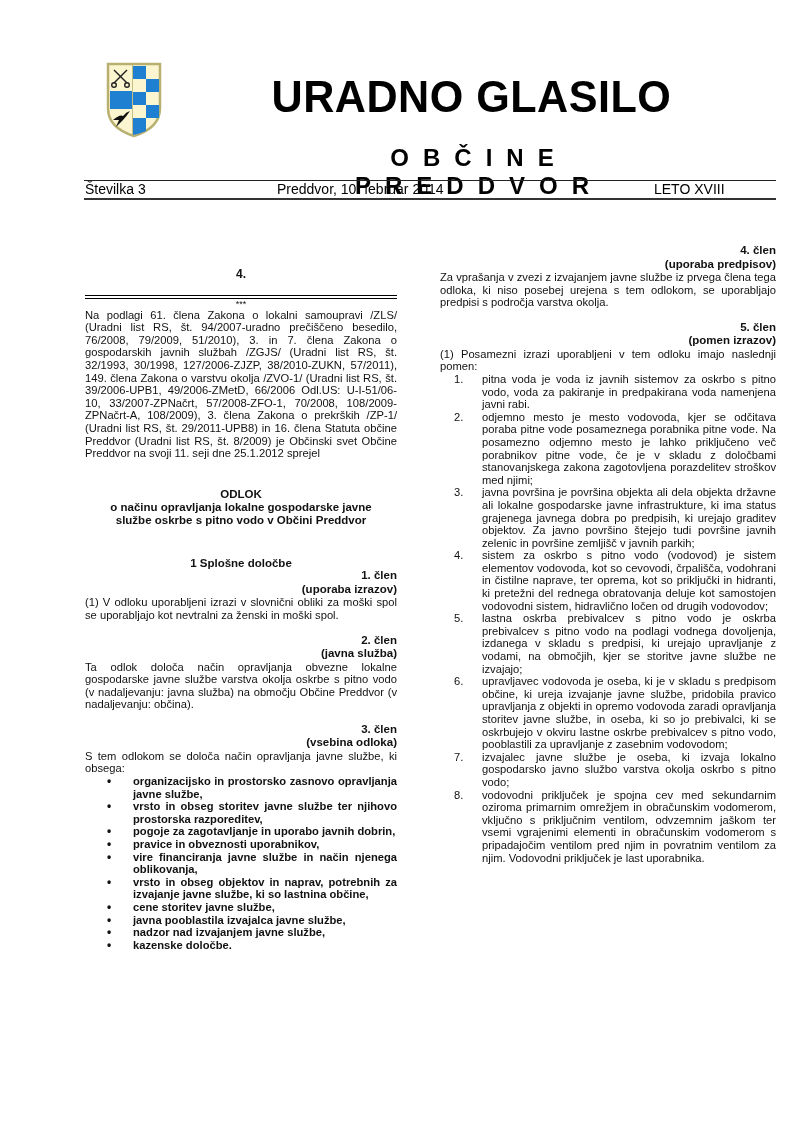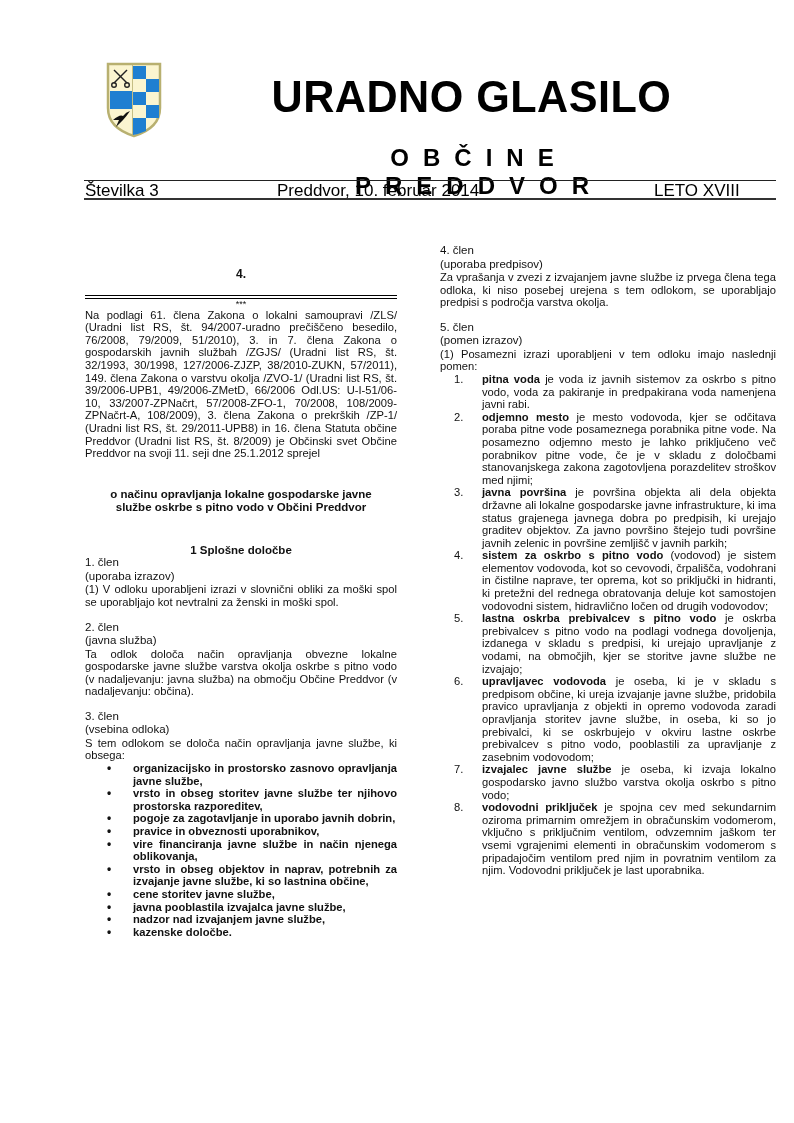--- a/index.html
+++ b/index.html
@@ -10,37 +10,37 @@
   
   .crest { position:absolute; left:106px; top:62px; width:56px; height:76px; }
   .title { position:absolute; left:246px; top:72px; width:460px; text-align:center;
            font-family:"Liberation Sans", sans-serif; font-weight:bold; font-size:44px;
            letter-spacing:0.5px; transform:scaleX(0.98); transform-origin:left; color:#000; }
   .subtitle { position:absolute; left:264px; top:144px; width:430px; text-align:center;
               font-weight:bold; font-size:24px; letter-spacing:14px; color:#000; }
   .rule { position:absolute; left:84px; width:692px; height:0; border-top:1.5px solid #222; }
   .rule.top { top:180px; }
   .rule.bot { top:198px; border-top:2px solid #333; }
-  .metaline { position:absolute; top:181px; font-size:17px; color:#000; }
+  .metaline { position:absolute; top:181px; font-size:14px; color:#000; }
   .meta-num { left:85px; }
   .meta-place { left:277px; }
   .meta-year { left:654px; }
 
   
   .col { position:absolute; top:244px; font-size:11.2px; line-height:12.6px; }
   .col.left { left:85px; width:312px; }
   .col.right { left:440px; width:336px; }
   .j { text-align:justify; }
-  .b { font-weight:bold; }
+  .b { font-weight:normal; }
   .issue-no { font-weight:bold; font-size:12px; text-align:center; margin-top:24px; }
   .dbl-rule { margin-top:14px; border-top:1px solid #000; height:2px; border-bottom:1px solid #000; }
   .stars { text-align:center; font-size:9px; line-height:9px; margin-top:1px; }
   .odlok { margin-top:28px; text-align:center; font-weight:bold; font-size:11.5px; line-height:13px; }
   .section { margin-top:30px; font-weight:bold; font-size:11.5px;text-align:center; }
-  .clen { text-align:left; font-weight:normal; font-size:11.5px; line-height:13.5px; }
+  .clen { text-align:right; font-weight:bold; font-size:11.5px; line-height:13.5px; }
   .gap { height:12px; }
   ul.bul { margin:0; padding:0 0 0 48px; list-style:none; }
   ul.bul li { position:relative; padding-left:0; text-align:justify;font-weight:bold; }
   ul.bul li::before { content:"\2022"; position:absolute; left:-26px; top:0; font-size:12px; }
   ol.num { margin:0; padding:0 0 0 42px; list-style:none; }
   ol.num li { position:relative; text-align:justify; }
   ol.num li .n { position:absolute; left:-28px; }
 </style>
 </head>
 <body>
@@ -78,20 +78,21 @@
   <div class="metaline meta-year">LETO XVIII</div>
   <div class="rule bot"></div>
 
   <div class="col left">
     <div class="issue-no">4.</div>
     <div class="dbl-rule"></div>
     <div class="stars">***</div>
     <div class="j">Na podlagi 61. člena Zakona o lokalni samoupravi /ZLS/ (Uradni list RS, št. 94/2007-uradno prečiščeno besedilo, 76/2008, 79/2009, 51/2010), 3. in 7. člena Zakona o gospodarskih javnih službah /ZGJS/ (Uradni list RS, št. 32/1993, 30/1998, 127/2006-ZJZP, 38/2010-ZUKN, 57/2011), 149. člena Zakona o varstvu okolja /ZVO-1/ (Uradni list RS, št. 39/2006-UPB1, 49/2006-ZMetD, 66/2006 Odl.US: U-I-51/06-10, 33/2007-ZPNačrt, 57/2008-ZFO-1, 70/2008, 108/2009-ZPNačrt-A, 108/2009), 3. člena Zakona o prekrških /ZP-1/ (Uradni list RS, št. 29/2011-UPB8) in 16. člena Statuta občine Preddvor (Uradni list RS, št. 8/2009) je Občinski svet Občine Preddvor na svoji 11. seji dne 25.1.2012 sprejel</div>
 
     <div class="odlok">
+      <div>ODLOK</div>
       <div>o načinu opravljanja lokalne gospodarske javne</div>
       <div>službe oskrbe s pitno vodo v Občini Preddvor</div>
     </div>
 
     <div class="section">1  Splošne določbe</div>
 
     <div class="clen">1.    člen</div>
     <div class="clen">(uporaba izrazov)</div>
     <div class="j">(1) V odloku uporabljeni izrazi v slovnični obliki za moški spol se uporabljajo kot nevtralni za ženski in moški spol.</div>
 

